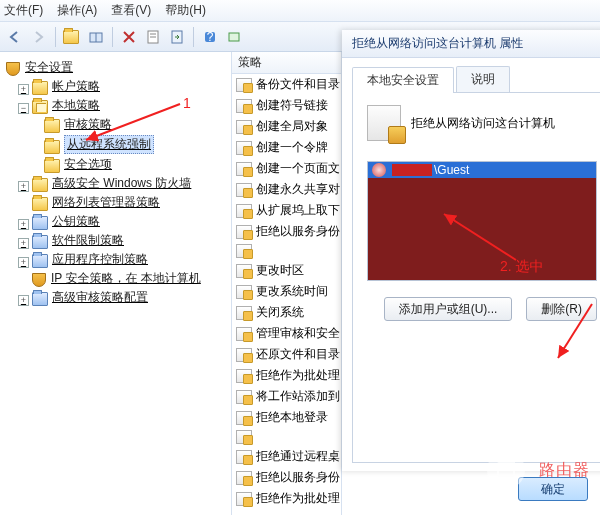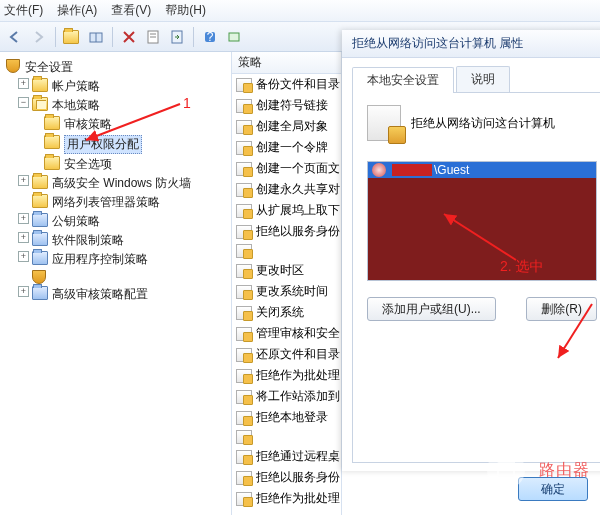--- a/index.html
+++ b/index.html
@@ -15,21 +15,21 @@
 .tsep { width: 1px; height: 20px; background: #c0cde0; margin: 0 3px; }
 
 
 .main { display: flex; height: calc(100% - 52px); }
 .left-pane { width: 232px; border-right: 1px solid #d6e1f0; padding: 6px 4px; overflow: hidden; }
 .mid-pane { width: 110px; border-right: 1px solid #d6e1f0; overflow: hidden; }
 .right-pane { flex: 1; position: relative; }
 
 
 .tree { list-style: none; }
-.tree li { white-space: nowrap; padding: 1px 0 1px 2px; display: flex; align-items: flex-start; }
+.tree li { white-space: nowrap; padding: 1px 0 1px 2px; display: flex; align-items: flex-end; text-decoration: underline; }
 .tree-lbl { margin-left: 2px; color: #222; }
 .tree .sel { background: #cfe3ff; border: 1px dotted #6a8ac0; padding: 0 2px; }
 .expander { width: 11px; height: 11px; display: inline-flex; align-items: center; justify-content: center; border: 1px solid #9aa; font-size: 9px; line-height: 1; margin-right: 3px; background: #fff; color: #555; }
 .expander.blank { border: none; background: none; }
 .ticon { width: 16px; height: 14px; display: inline-block; margin-right: 2px; }
 .folder { background: linear-gradient(#fff2b0, #f5c74a); border: 1px solid #c79a2a; border-radius: 1px; position: relative; }
 .folder::before { content: ""; position: absolute; top: -3px; left: 0; width: 7px; height: 3px; background: #f5c74a; border: 1px solid #c79a2a; border-bottom: none; border-radius: 1px 1px 0 0; }
 .folder.open::after { content: ""; position: absolute; inset: 2px 1px 1px 3px; background: #fff7d0; border-left: 1px solid #c79a2a; border-top: 1px solid #c79a2a; }
 .folder.blue { background: linear-gradient(#e0ecff, #9fc2f0); border-color: #5a82b8; }
 .folder.blue::before { background: #9fc2f0; border-color: #5a82b8; }
@@ -50,21 +50,21 @@
 .tab { padding: 4px 14px; border: 1px solid #c8d3e3; border-bottom: none; background: #f2f6fb; margin-right: 2px; border-radius: 2px 2px 0 0; color: #333; }
 .tab.active { background: #fff; position: relative; top: 1px; }
 .tab-content { border: 1px solid #c8d3e3; border-top: none; padding: 12px 14px 14px; min-height: 370px; }
 .policy-row { display: flex; align-items: center; gap: 10px; margin-bottom: 20px; }
 .policy-icon { width: 34px; height: 36px; background: linear-gradient(#fdfdfd, #e6e6e6); border: 1px solid #b8b8b8; position: relative; }
 .policy-icon::after { content: ""; position: absolute; right: -6px; bottom: -4px; width: 16px; height: 16px; background: linear-gradient(#f6cd5a, #e0a030); border: 1px solid #b07a18; border-radius: 2px; }
 .user-list { height: 120px; border: 1px solid #b8c4d6; background: #7f1d1d; margin-bottom: 16px; overflow: hidden; }
 .user-item { display: flex; align-items: center; background: #2a6fd6; color: #fff; padding: 1px 4px; }
 .user-head { width: 14px; height: 14px; border-radius: 50%; background: radial-gradient(#fadada, #d25050); margin-right: 6px; flex-shrink: 0; }
 .redacted { display: inline-block; width: 40px; height: 12px; background: #c62222; margin-right: 2px; }
-.btn-row { display: flex; gap: 2px; justify-content: space-between; margin-bottom: 12px; }
+.btn-row { display: flex; gap: 14px; justify-content: flex-end; margin-bottom: 12px; }
 .winbtn { height: 24px; padding: 0 14px; background: linear-gradient(#fefefe, #e9edf2); border: 1px solid #a8b4c6; border-radius: 3px; color: #222; display: inline-flex; align-items: center; white-space: nowrap; }
 .confirm-bar { position: absolute; bottom: 14px; right: 12px; }
 .confirm-btn { height: 24px; padding: 0 22px; background: linear-gradient(#d9ecff, #b8dcff); border: 1px solid #3a7ac0; border-radius: 3px; color: #153d70; }
 
 
 .anno { position: absolute; color: #f02020; font-size: 14px; pointer-events: none; }
 .arrow-svg { position: absolute; pointer-events: none; }
 
 
 .watermark { position: absolute; right: 10px; bottom: 26px; opacity: 0.85; display: flex; align-items: center; gap: 14px; color: #ef4444; }
@@ -154,21 +154,21 @@
           <span class="expander">−</span>
           <span class="ticon folder open"></span>
           <span class="tree-lbl">本地策略</span>
         </li>
       <li style="padding-left:40px">
           <span class="ticon folder"></span>
           <span class="tree-lbl">审核策略</span>
         </li>
       <li style="padding-left:40px">
           <span class="ticon folder"></span>
-          <span class="tree-lbl sel">用户权限分配</span>
+          <span class="tree-lbl sel">从远程系统强制</span>
         </li>
       <li style="padding-left:40px">
           <span class="ticon folder"></span>
           <span class="tree-lbl">安全选项</span>
         </li>
       <li style="padding-left:14px">
           <span class="expander">+</span>
           <span class="ticon folder"></span>
           <span class="tree-lbl">高级安全 Windows 防火墙</span>
         </li>
@@ -188,20 +188,21 @@
           <span class="tree-lbl">软件限制策略</span>
         </li>
       <li style="padding-left:14px">
           <span class="expander">+</span>
           <span class="ticon folder blue"></span>
           <span class="tree-lbl">应用程序控制策略</span>
         </li>
       <li style="padding-left:14px">
           <span class="expander blank"></span>
           <span class="shield-ic"></span>
+          <span class="tree-lbl">IP 安全策略，在 本地计算机</span>
         </li>
       <li style="padding-left:14px">
           <span class="expander">+</span>
           <span class="ticon folder blue"></span>
           <span class="tree-lbl">高级审核策略配置</span>
         </li>
     </ul>
   </div>
 
   <div class="mid-pane">

